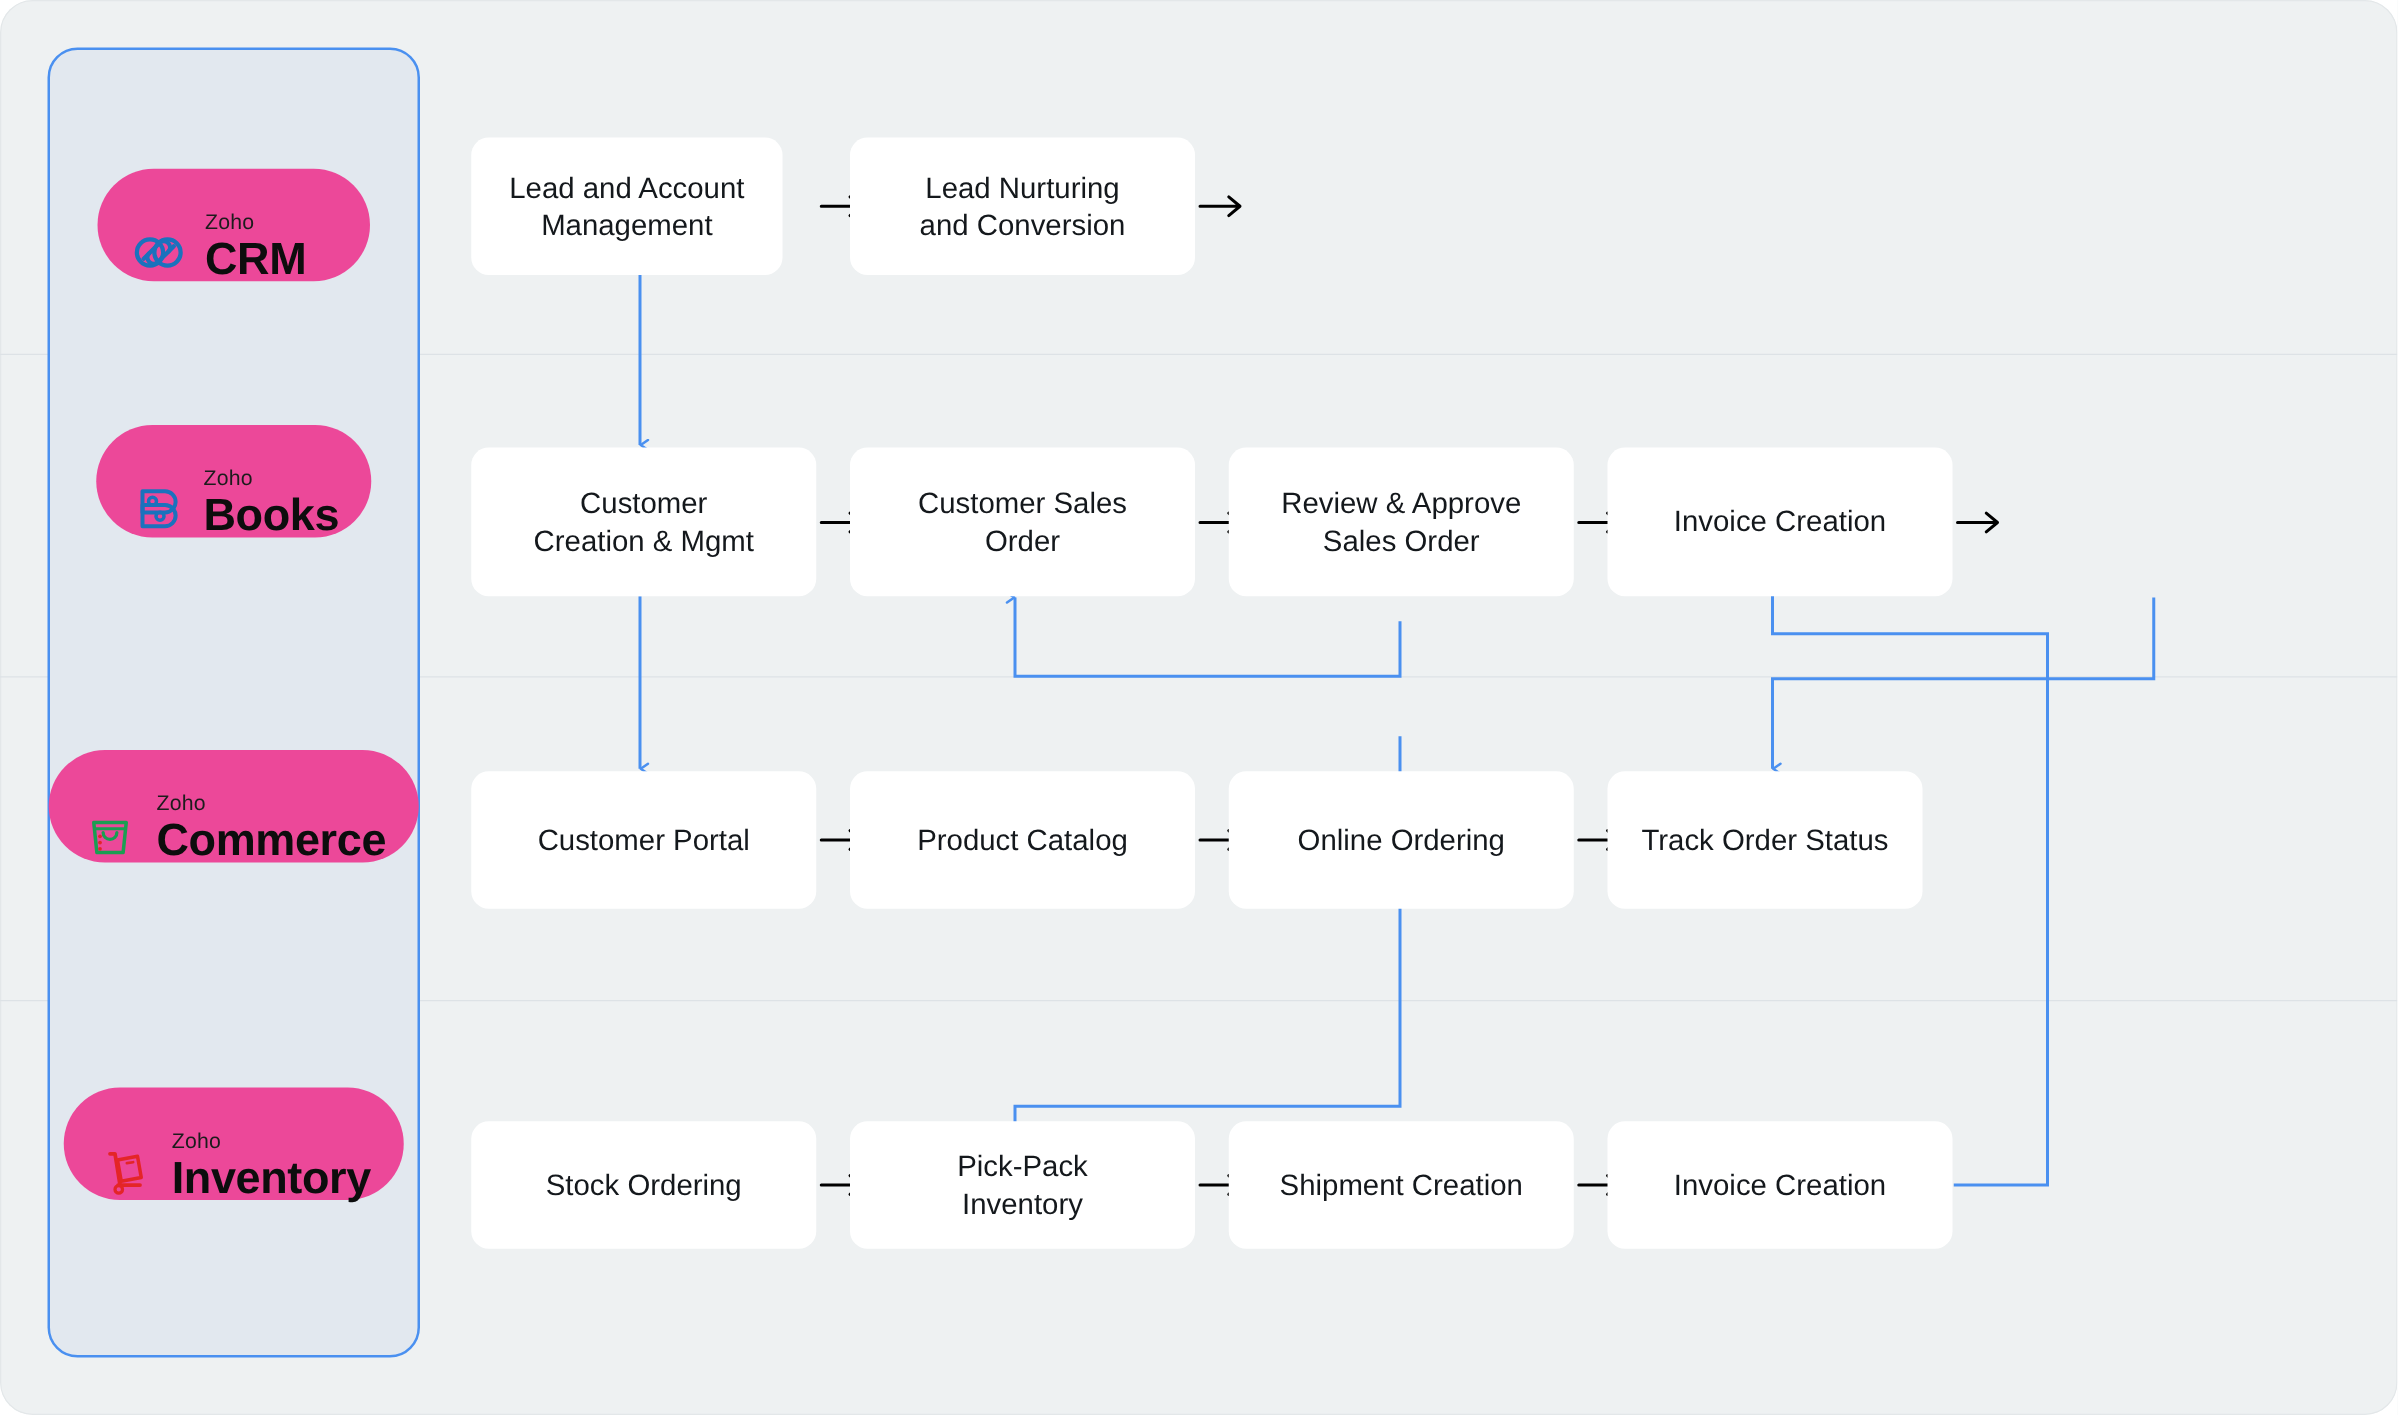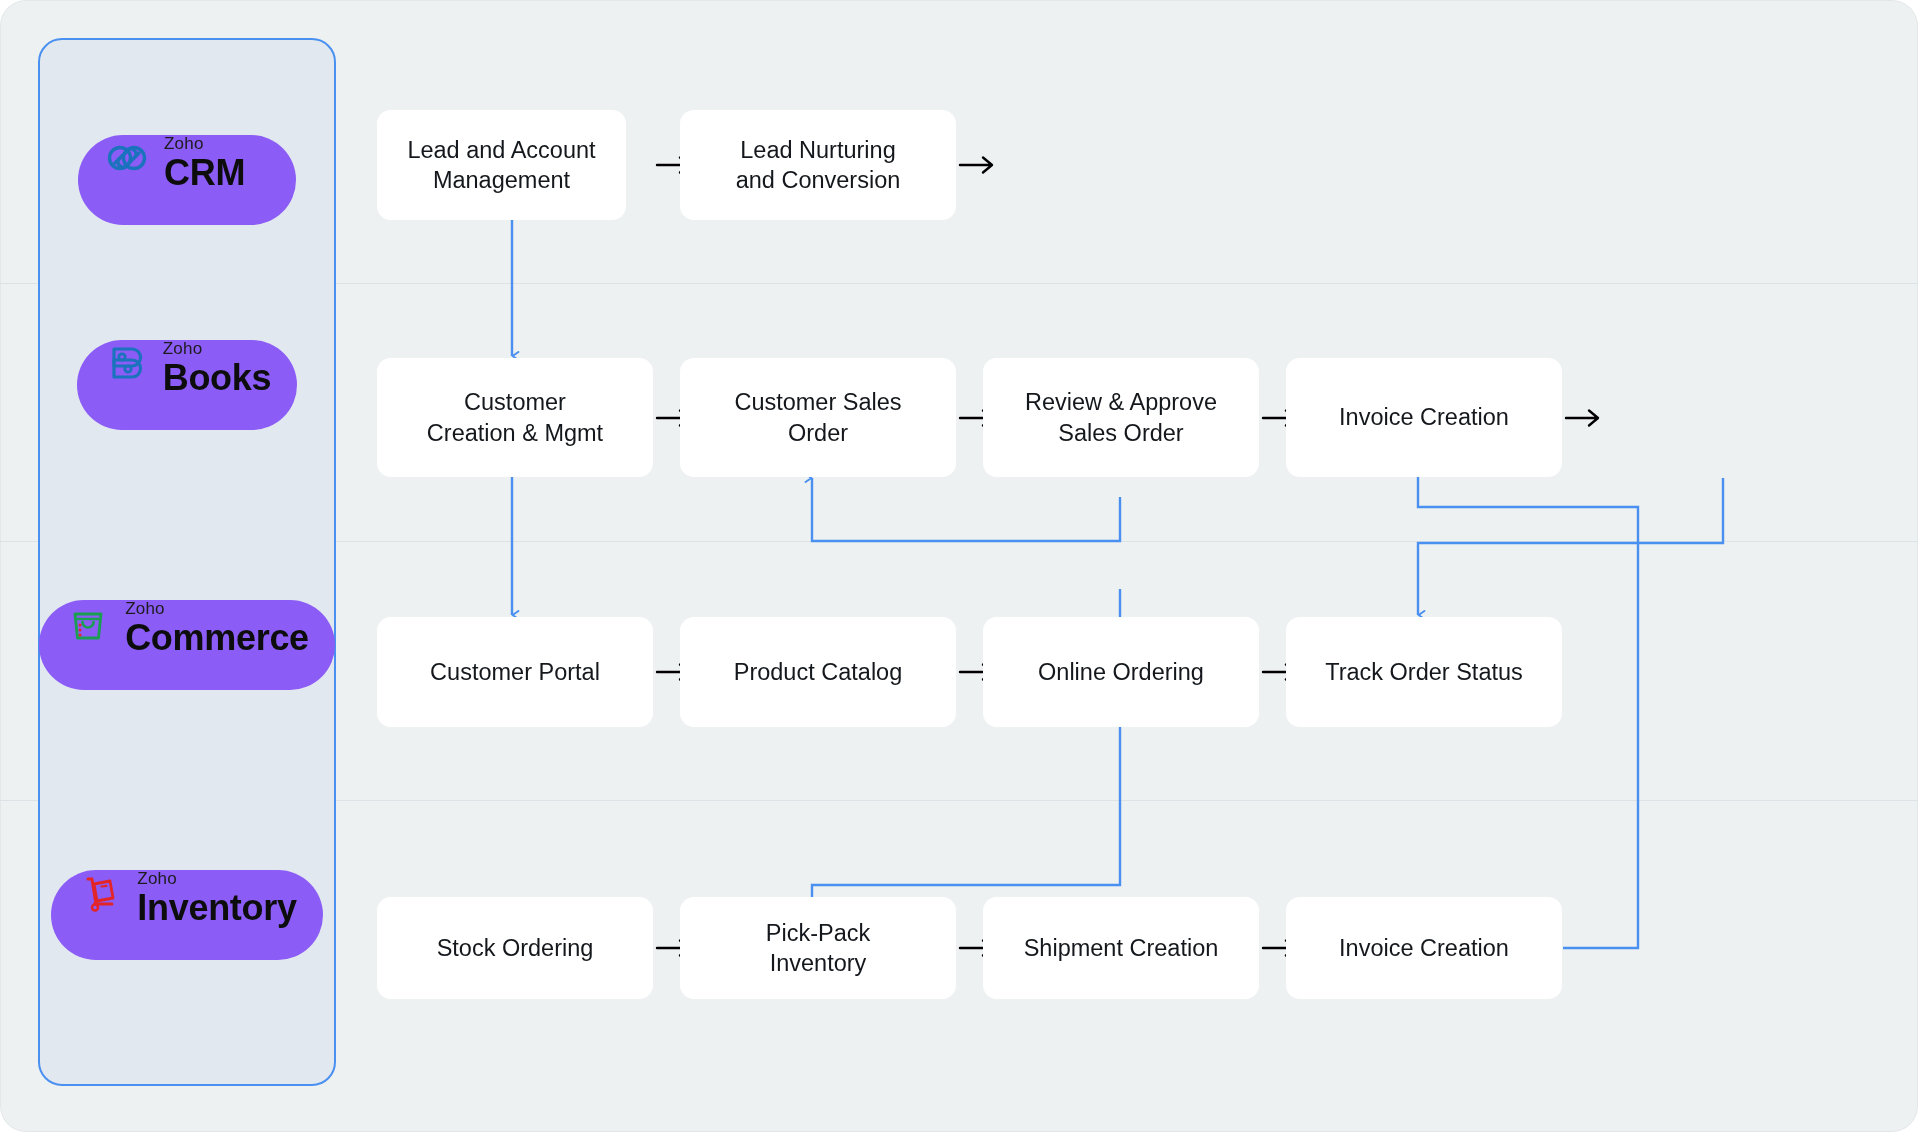--- a/index.html
+++ b/index.html
@@ -56,27 +56,27 @@
   .app-slot {
     position: absolute;
     left: 38px;
     width: 298px;
     display: flex;
     align-items: center;
     justify-content: center;
   }
 
   .app-pill {
-    background: #8b5cf6;
+    background: #ec4899;
     border-radius: 48px;
     height: 90px;
     min-width: 218px;
     padding: 0 26px;
     display: flex;
-    align-items: flex-start;
+    align-items: flex-end;
     gap: 14px;
     box-sizing: border-box;
   }
   .app-logo-mark {
     width: 46px;
     height: 46px;
     flex: 0 0 46px;
     display: flex;
     align-items: center;
     justify-content: center;
@@ -345,21 +345,21 @@
     <div>
       <span>Online Ordering</span>
 
     </div>
   </div>
   <div class="hop" style="left:1259px; top:657px;">
     <svg width="40" height="22" viewBox="0 0 40 22">
         <path d="M2 11 H33 M25 3.5 L34 11 L25 18.5" fill="none" stroke="#000" stroke-width="2.4" stroke-linecap="round" stroke-linejoin="round"></path>
       </svg>
   </div>
-  <div class="node" style="left:1286px; top:617px; width:276px; height:110px;">
+  <div class="node" style="left:1286px; top:617px; width:252px; height:110px;">
     <div>
       <span>Track Order Status</span>
 
     </div>
   </div>
 
   <div class="node" style="left:377px; top:897px; width:276px; height:102px;">
     <div>
       <span>Stock Ordering</span>
 

